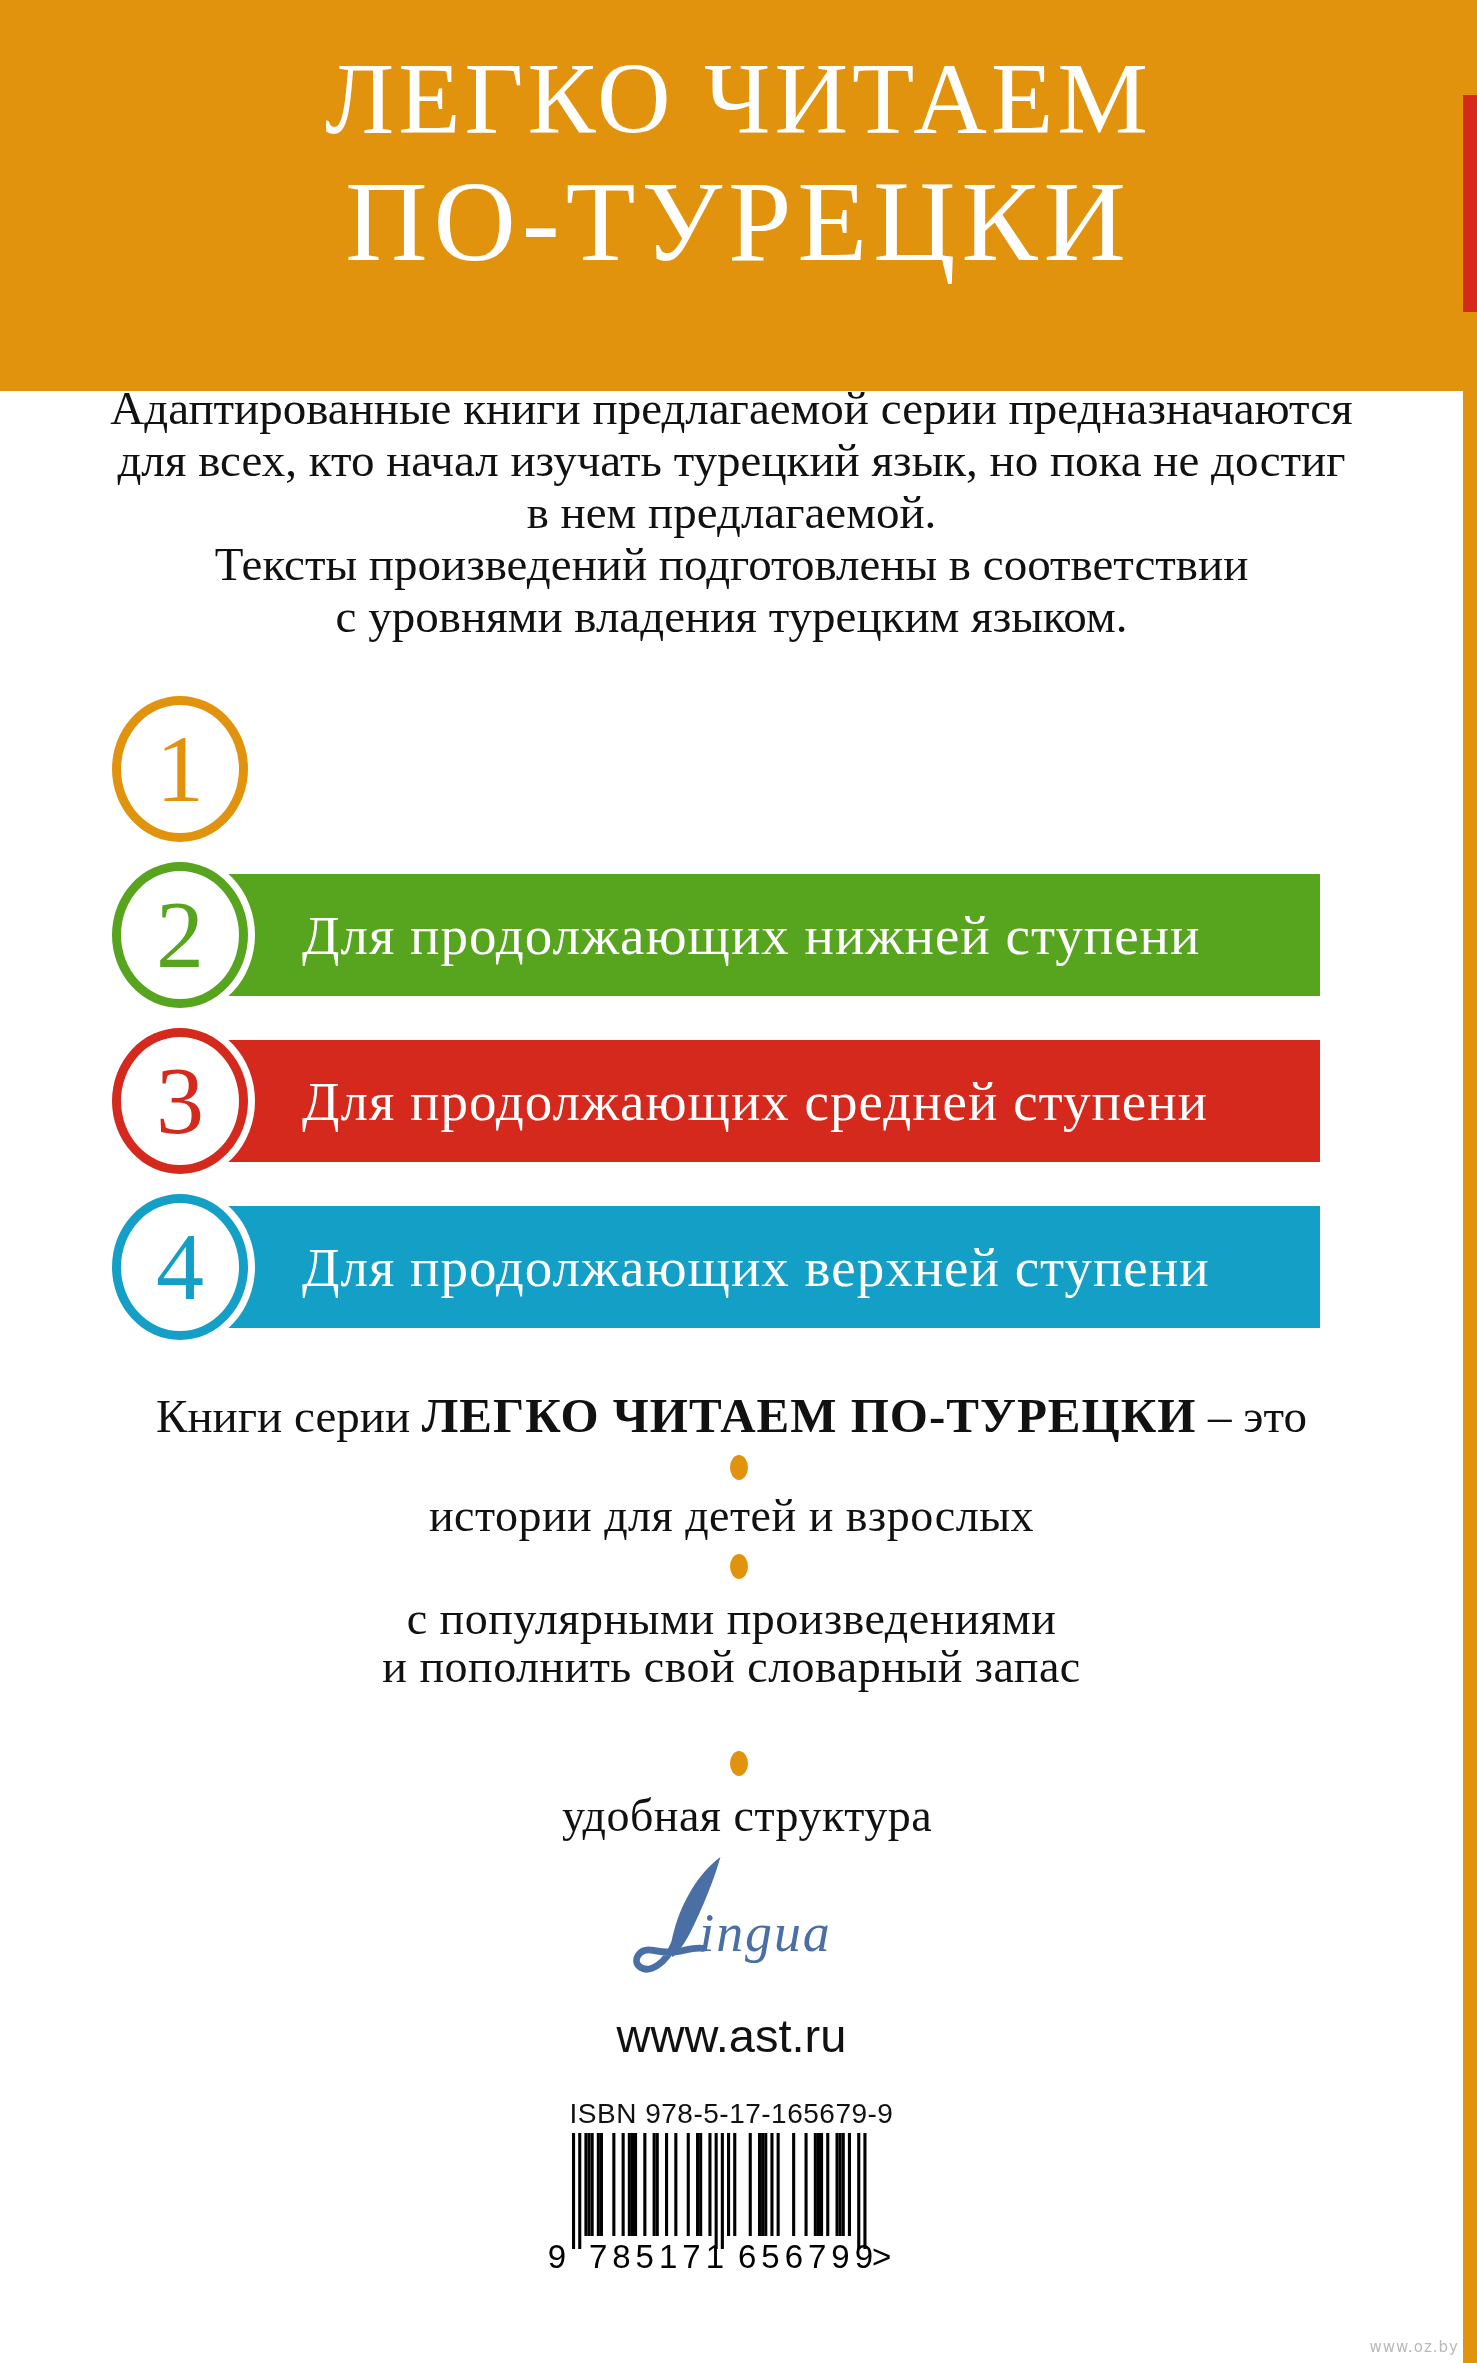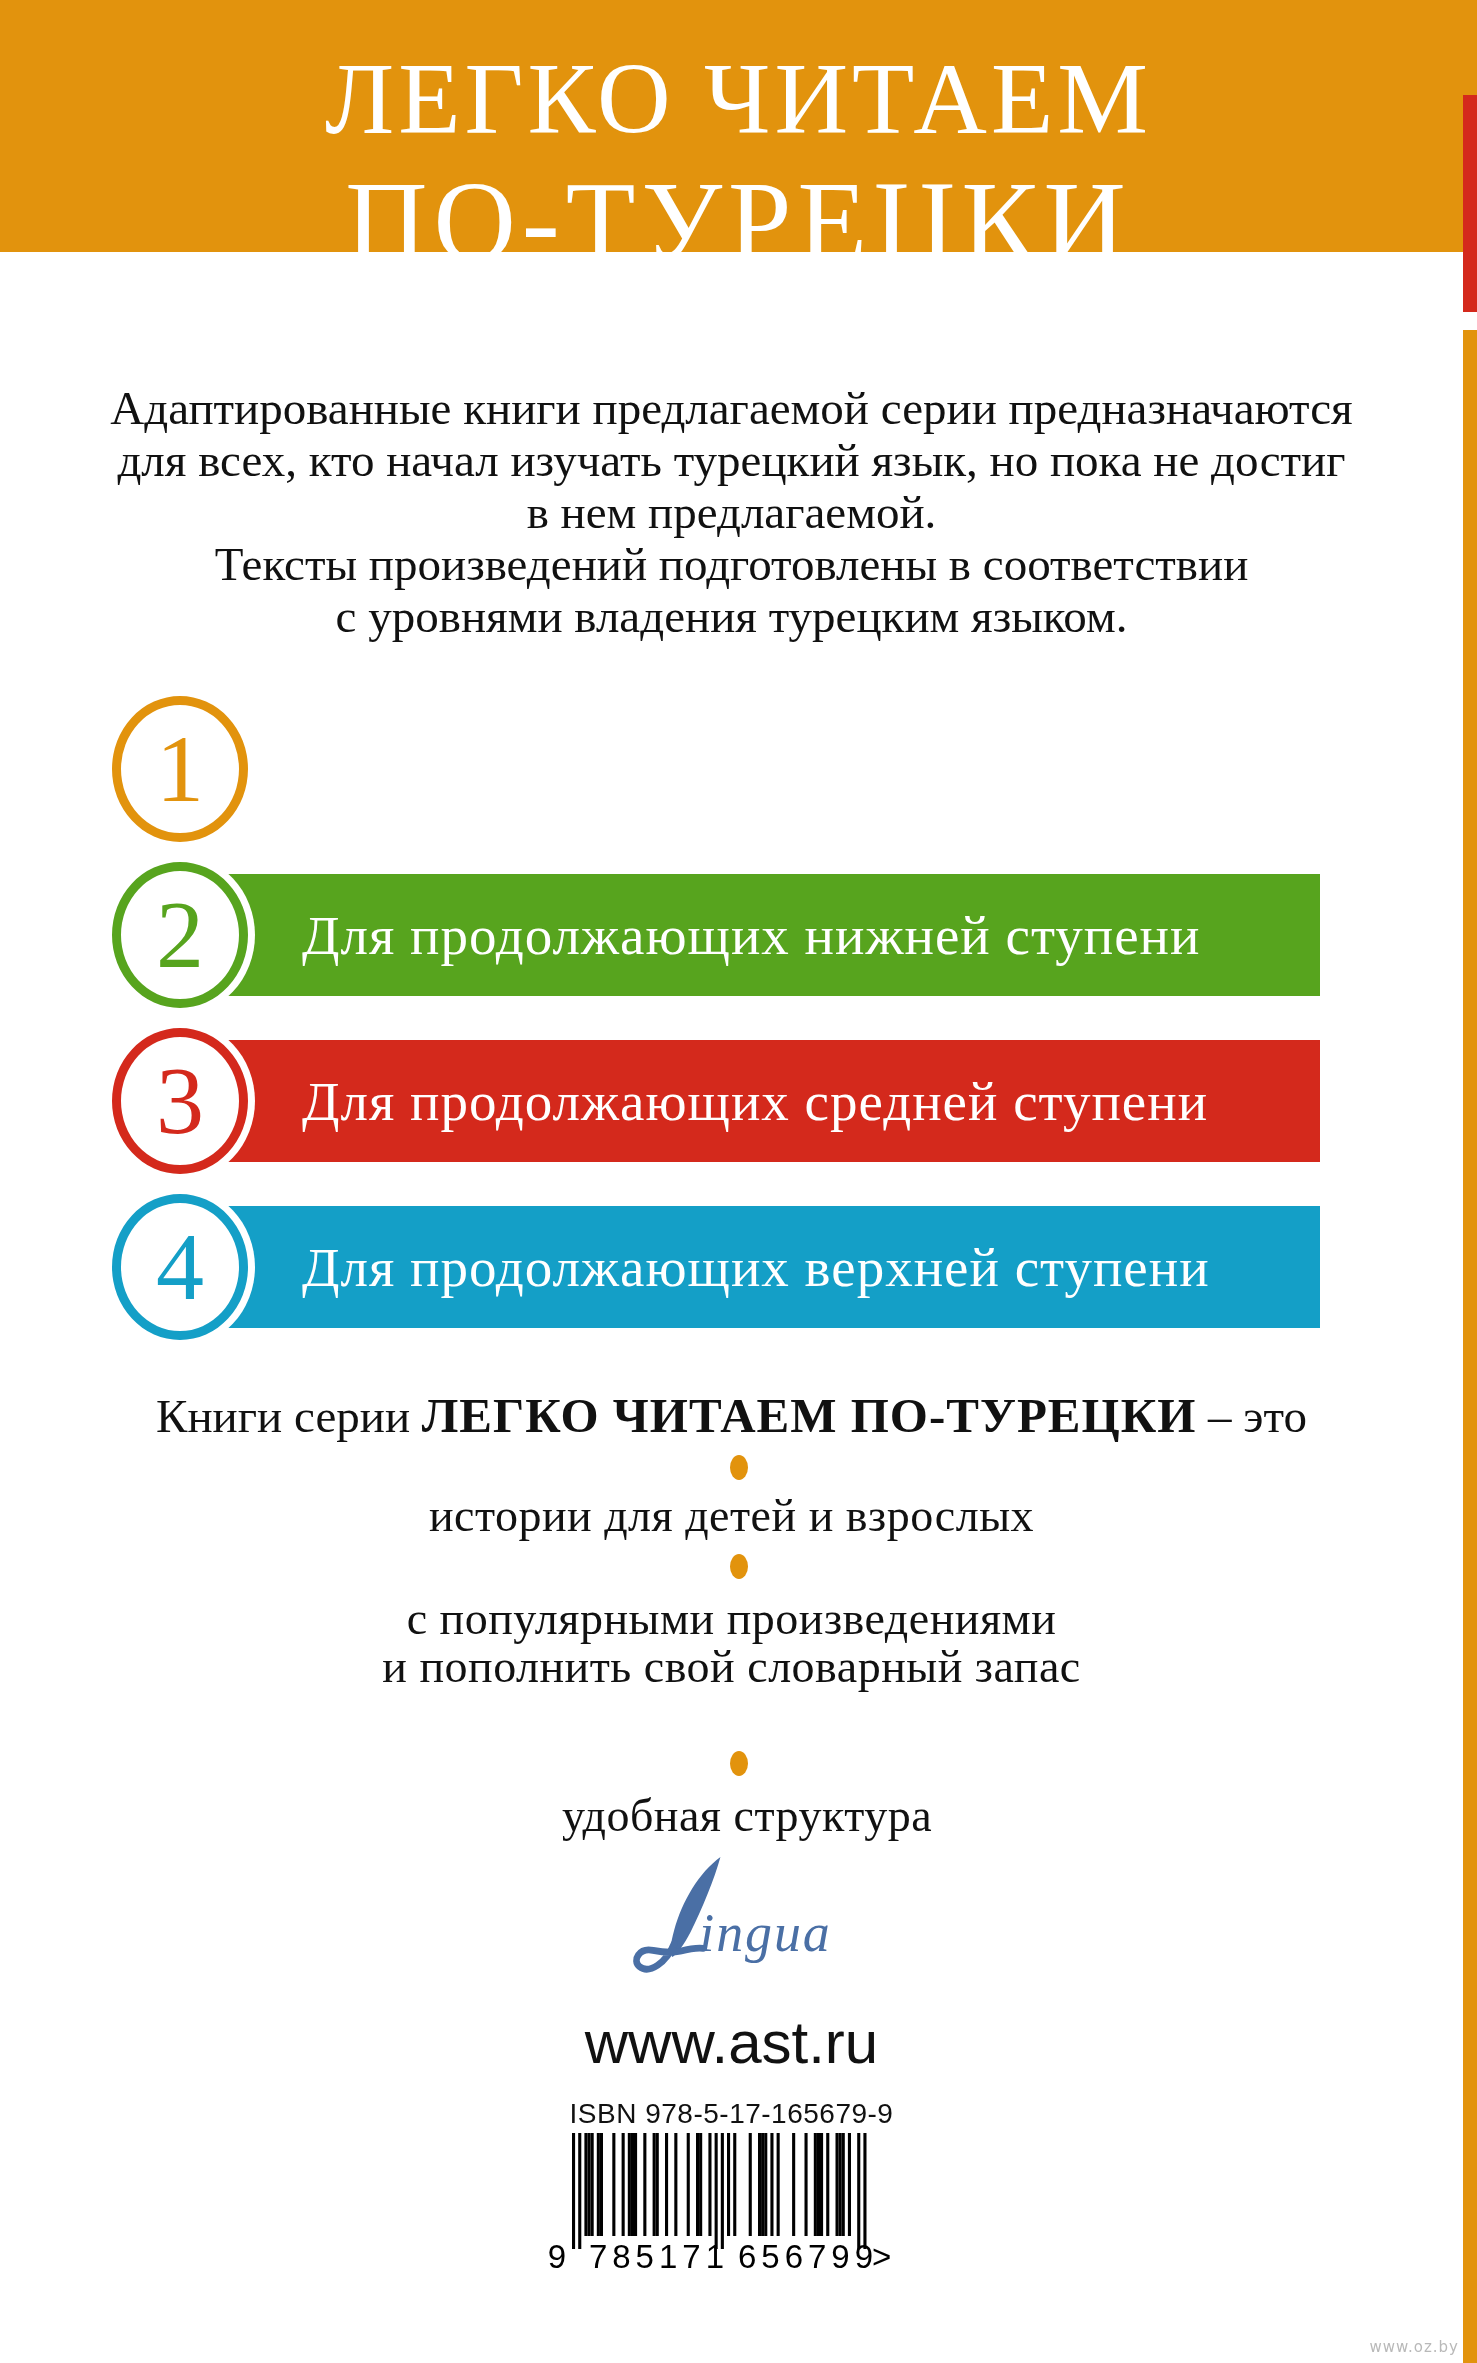--- a/index.html
+++ b/index.html
@@ -4,21 +4,21 @@
 <style>
   html,body { margin:0; padding:0; background:#888; }
   .page {
     position:relative; width:1477px; height:2363px; margin:0 auto;
     background:#ffffff; overflow:hidden;
     font-family:"Liberation Serif","DejaVu Serif",serif;
     color:#111;
   }
   
   .header-band {
-    position:absolute; top:0; left:0; width:1477px; height:252px;
+    position:absolute; top:0; left:0; width:1477px; height:391px;
     background:var(--orange,#E2930D);
   }
   .header-title { position:absolute; top:40px; left:0; width:100%; text-align:center; color:#fff; }
   .title-line1 { font-size:102px; line-height:118px; letter-spacing:4px; font-weight:normal; }
   .title-line2 { font-size:114px; line-height:128px; letter-spacing:6px; font-weight:normal; }
   
   .red-flag   { position:absolute; top:95px; right:0; width:14px; height:217px; background:var(--red,#D4291C); }
   
   .right-stripe { position:absolute; top:330px; right:0; width:14px; height:2033px; background:var(--orange,#E2930D); }
 
@@ -61,21 +61,21 @@
   .bullet.b0 { top:1455px; } .bullet.b1 { top:1554px; } .bullet.b2 { top:1751px; }
   .list-item { position:absolute; left:0; right:14px; text-align:center; font-size:46px; line-height:48px; letter-spacing:0.5px; }
   .list-item.i0 { top:1492px; }
   .list-item.i1 { top:1595px; }
   .list-item.i2 { top:1792px;margin-left:31px; }
 
   
   .logo-wrap { position:absolute; top:1855px; left:0; right:14px; text-align:center; }
   .logo-wrap svg { display:inline-block; }
   .site { position:absolute; top:2008px; left:0; right:14px; text-align:center;
-          font-family:"Liberation Sans","DejaVu Sans",sans-serif; font-size:60px; }
+          font-family:"Liberation Sans","DejaVu Sans",sans-serif; font-size:47px; }
   .isbn { position:absolute; top:2098px; left:0; right:14px; text-align:center;
           font-family:"Liberation Sans","DejaVu Sans",sans-serif; font-size:28px; letter-spacing:0.5px; }
   .barcode-bars { position:absolute; top:2133px; left:572px; width:295px; height:118px; }
   .barcode-bars svg rect { fill:#000; }
   .bc-digits { position:absolute; top:2238px; left:0; width:1477px; height:34px;
                font-family:"Liberation Sans","DejaVu Sans",sans-serif; font-size:33px; color:#000; }
   .bc-digits span { position:absolute; top:0; }
   .bc-left  { left:530px; width:36px; text-align:right; }
   .bc-g1    { left:583px; width:146px; text-align:right; letter-spacing:5px; }
   .bc-g2    { left:735px; width:146px; text-align:center; letter-spacing:5px; }

